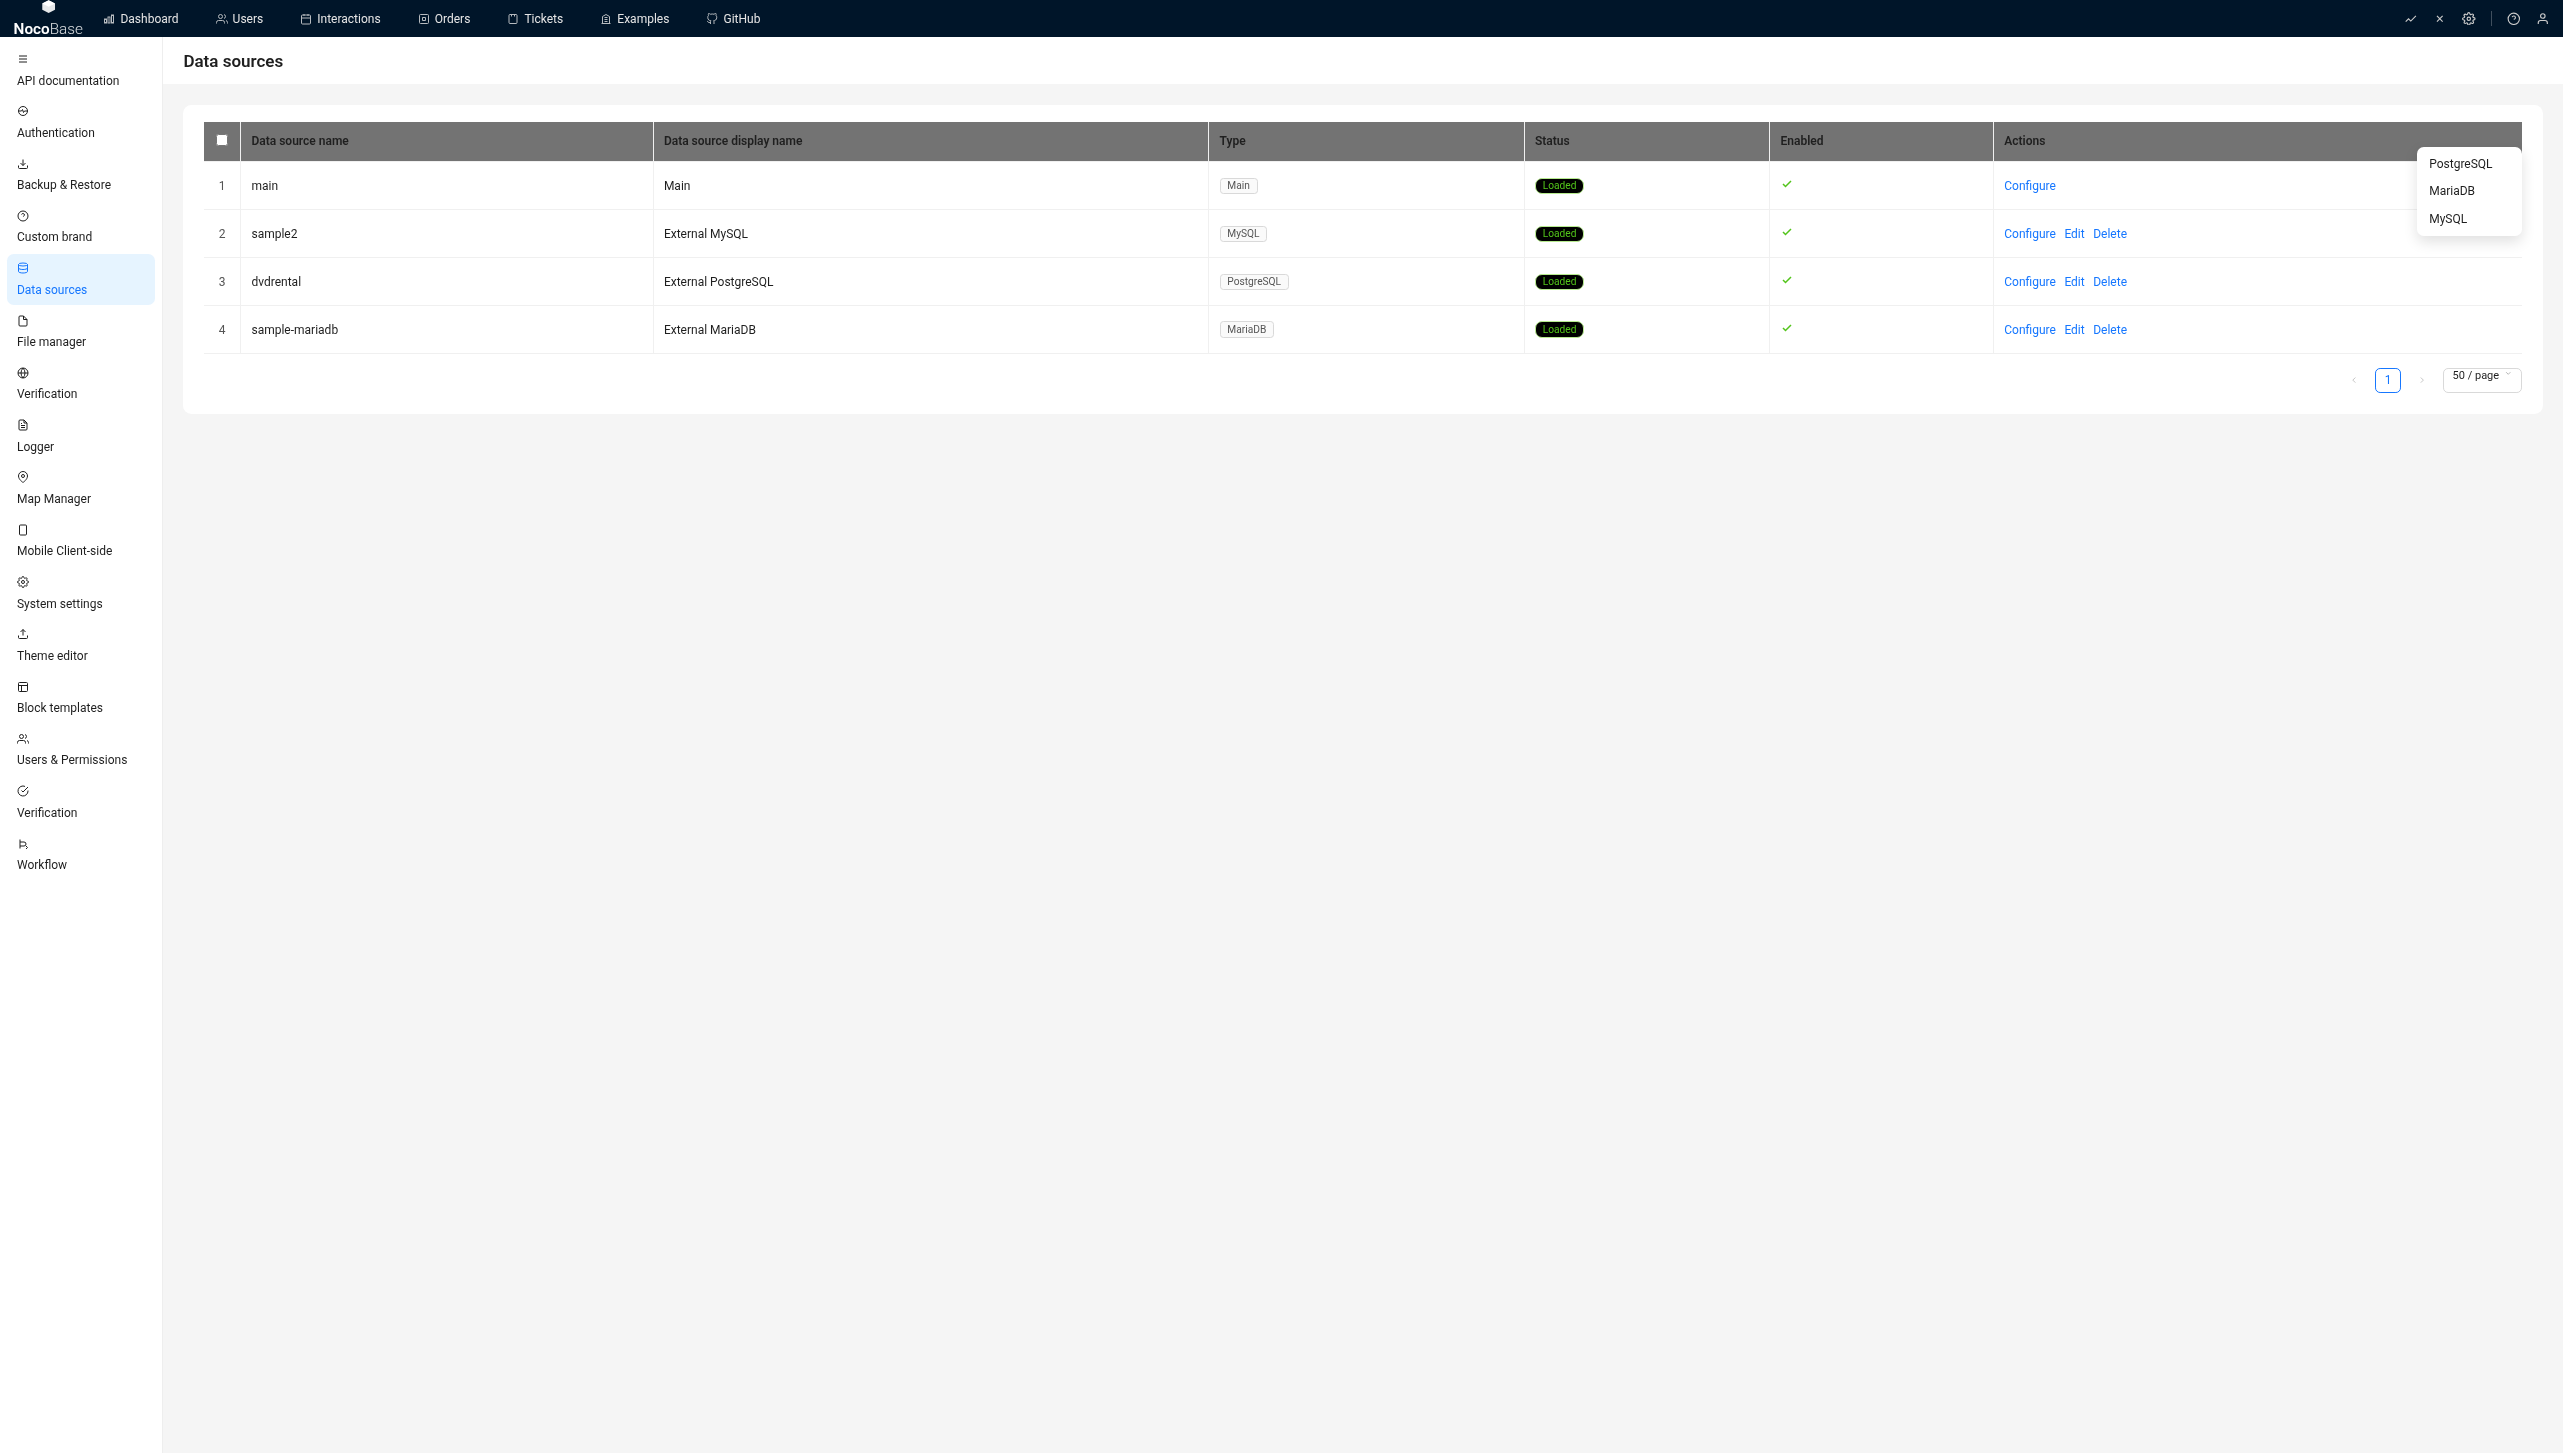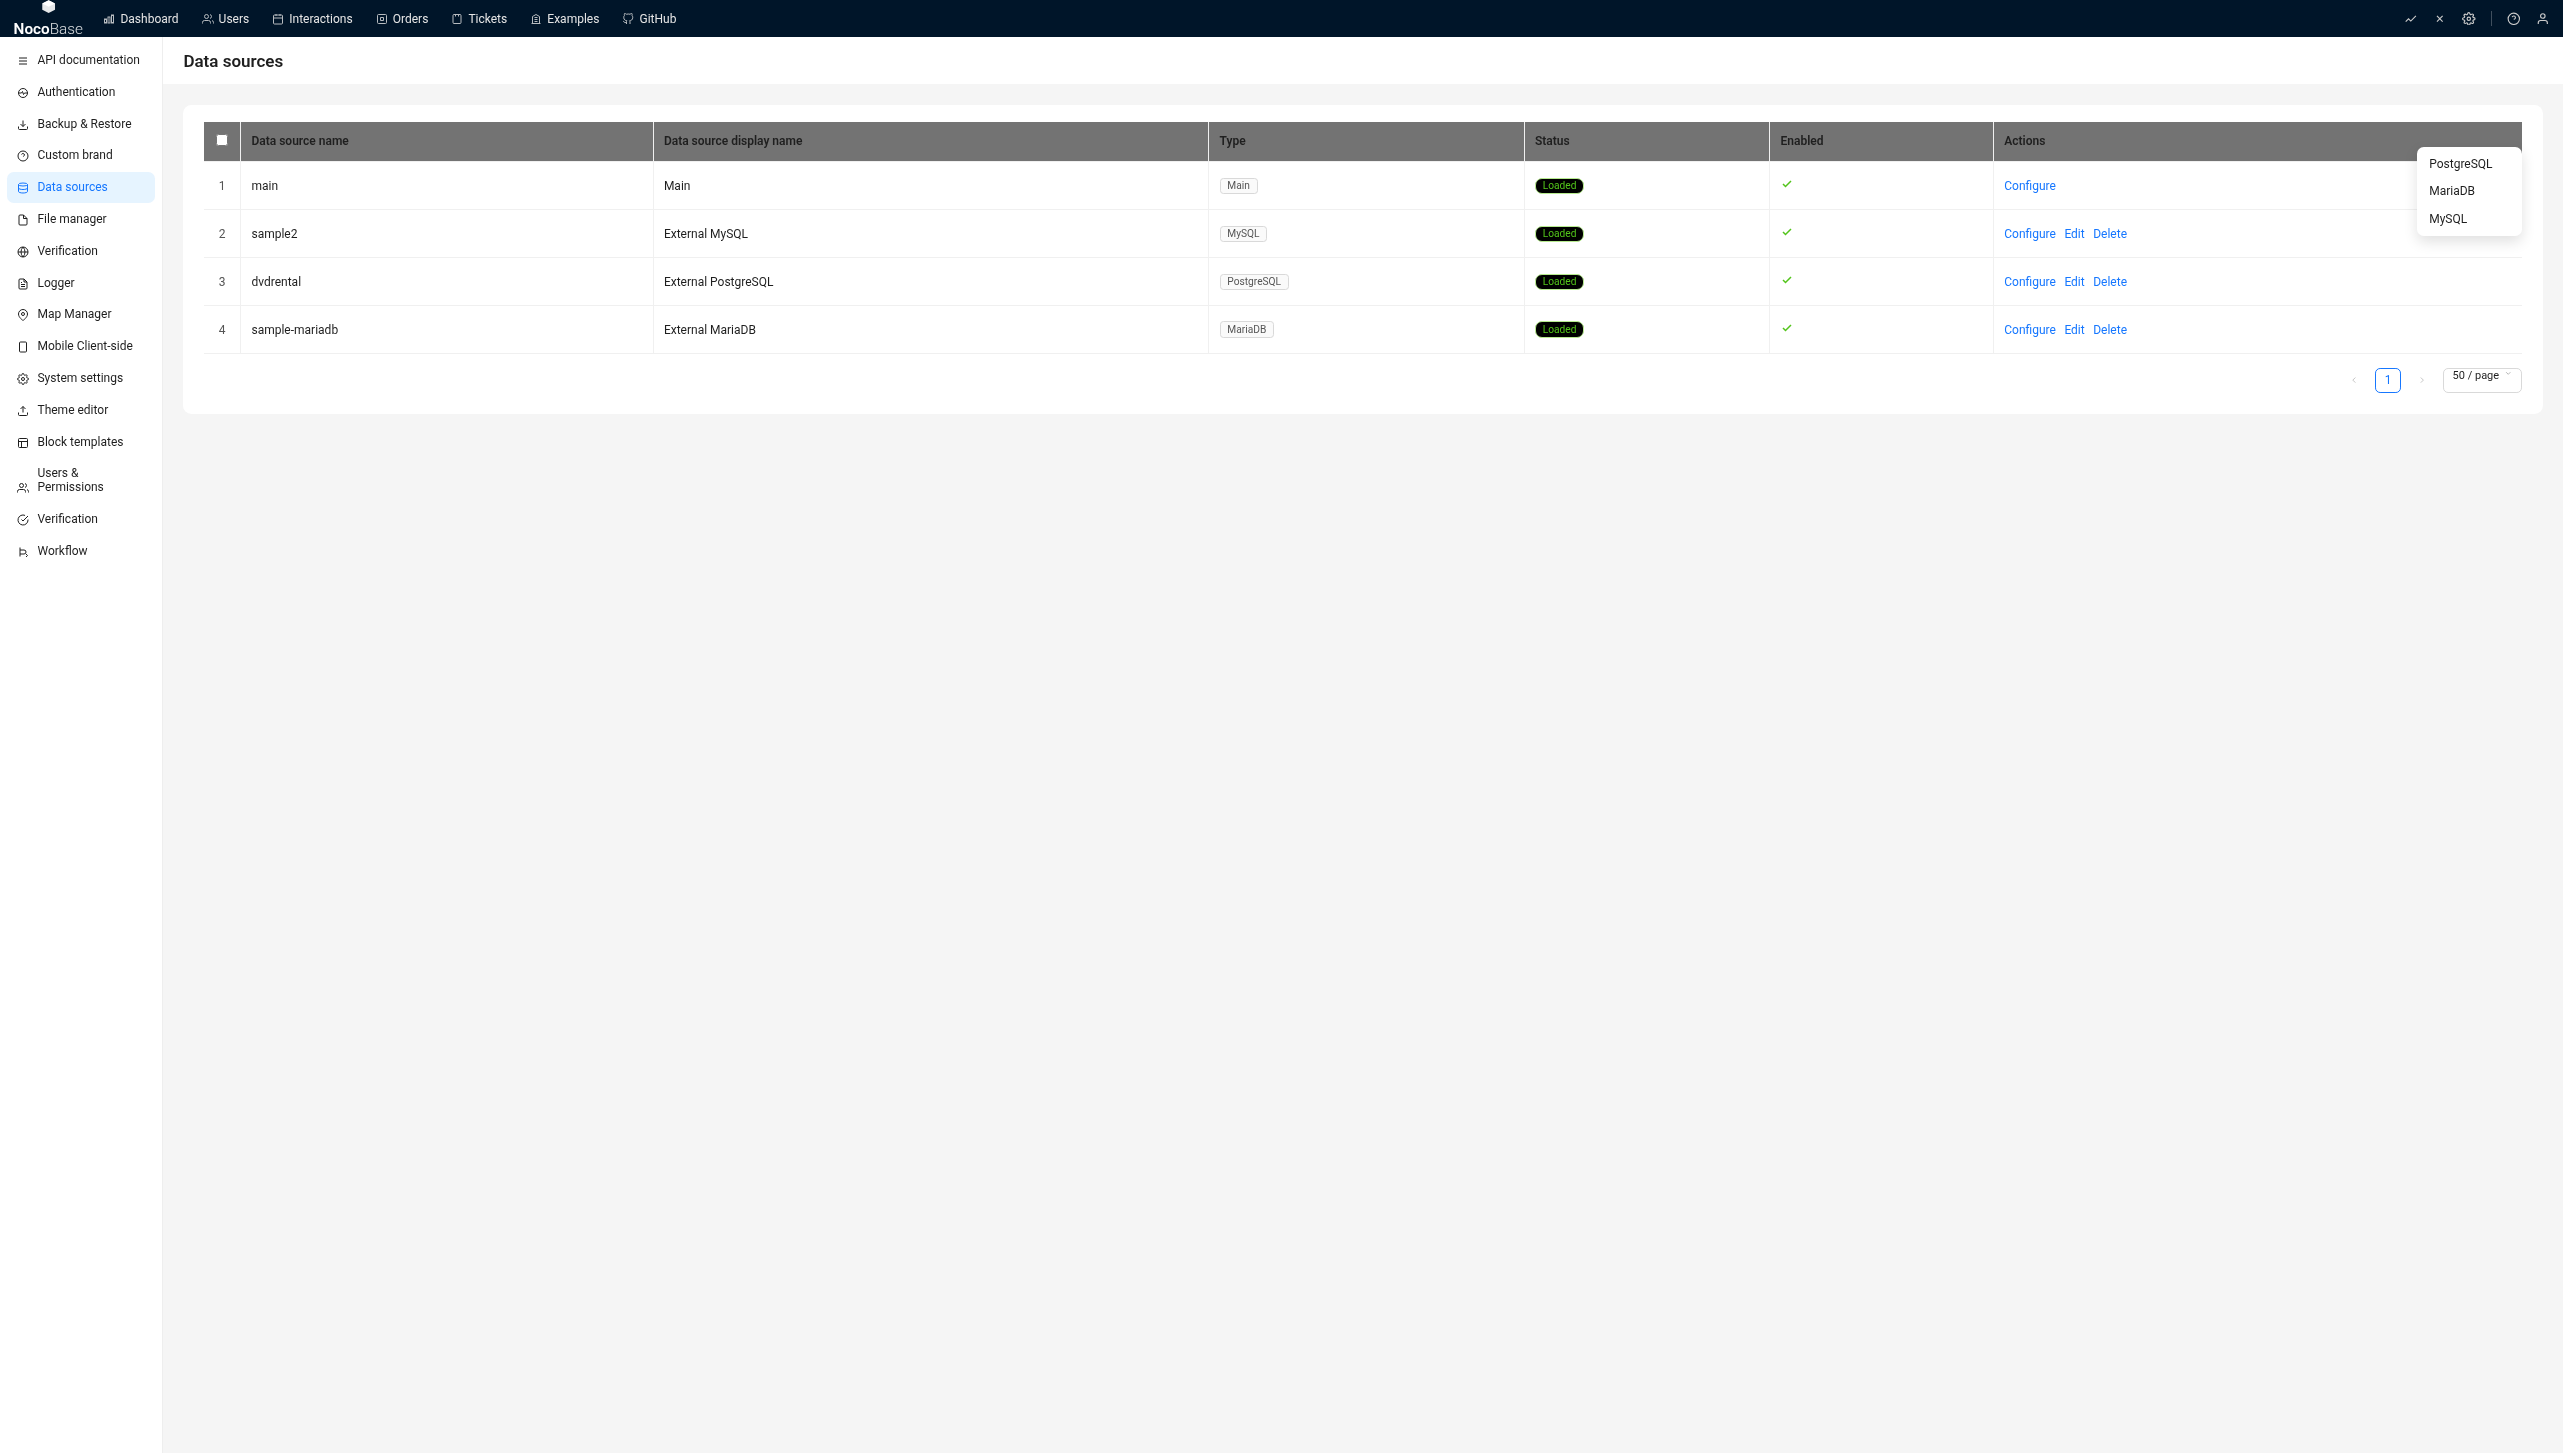--- a/index.html
+++ b/index.html
@@ -1,29 +1,29 @@
 <!DOCTYPE html>
 <html style="font-size:13.6px"><head>
 <meta charset="utf-8">
 <style>
 * { margin: 0; padding: 0; box-sizing: border-box; }
 body { font-family: -apple-system, BlinkMacSystemFont, "Segoe UI", Roboto, sans-serif; font-size: 12px; color: #1f1f1f; background: #fff; }
 .topbar { background: #001529; color: #fff; height: 37px; display: flex; align-items: center; padding: 0 13.6px; }
 .logo { display: flex; align-items: center; gap: 5.1px; font-size: 15.3px; font-weight: 600; margin-right: 20.4px; flex-direction: column; }
 .logo-icon { width: 15.3px; height: 15.3px; }
 .logo-base { font-weight: 300; opacity: .85; }
-.topnav { display: flex; gap: 23px; flex: 1; }
+.topnav { display: flex; gap: 37px; flex: 1; }
 .topnav-item { display: flex; align-items: center; gap: 5.1px; color: #e5e5e5; cursor: pointer; font-size: 12px; }
 .topnav-item svg { width: 12px; height: 12px; opacity: .8; }
 .topright { display: flex; align-items: center; gap: 15.3px; }
 .topright-icon { width: 13.6px; height: 13.6px; color: #ccc; cursor: pointer; }
 .topright-divider { width: 0.8px; height: 15.3px; background: rgba(255,255,255,.25); }
 .layout { display: flex; height: calc(100vh - 37px); }
 .sidebar { width: 163px; border-right: 0.8px solid #eee; padding: 6.8px 3.4px; }
-.sidebar-item { display: flex; align-items: flex-end; gap: 8.5px; padding: 8.5px 10.2px; border-radius: 6.8px; cursor: pointer; color: #1f1f1f; margin: 0.8px 3.4px; }
+.sidebar-item { display: flex; align-items: flex-start; gap: 8.5px; padding: 8.5px 10.2px; border-radius: 6.8px; cursor: pointer; color: #1f1f1f; margin: 0.8px 3.4px; flex-direction: column; }
 .sidebar-item.active { background: #e6f4ff; color: #1677ff; }
 .sidebar-item svg { width: 12px; height: 12px; flex-shrink: 0; }
 .main { flex: 1; background: #fff; display: flex; flex-direction: column; }
 .page-header { padding: 13.6px 20.4px 0; }
 .page-title { font-size: 17px; font-weight: 600; }
 .content { background: #f5f5f5; flex: 1; padding: 20.4px; margin-top: 13.6px; }
 .card { background: #fff; border-radius: 8.5px; padding: 17px 20.4px 20.4px; position: relative; }
 .toolbar { display: flex; justify-content: flex-end; gap: 8.5px; margin-bottom: 13.6px; }
 .btn { display: inline-flex; align-items: center; gap: 5.1px; height: 27px; padding: 0 12px; border-radius: 5.1px; border: 0.8px solid #d9d9d9; background: #fff; cursor: pointer; font-size: 12px; }
 .btn svg { width: 11px; height: 11px; }

